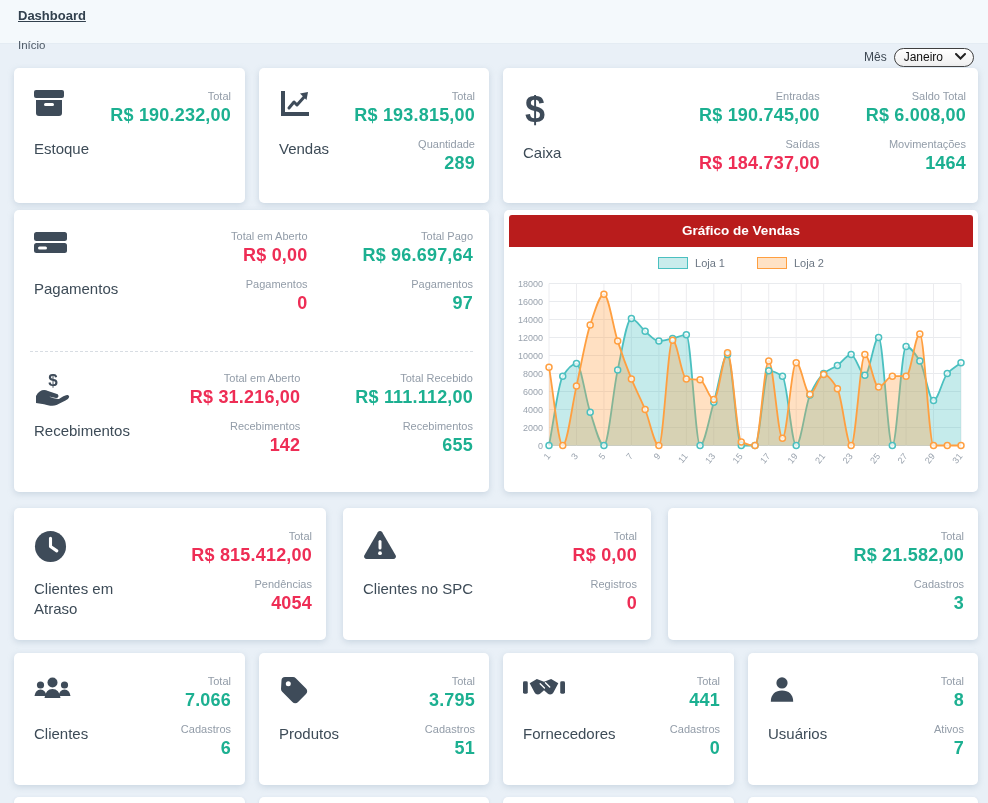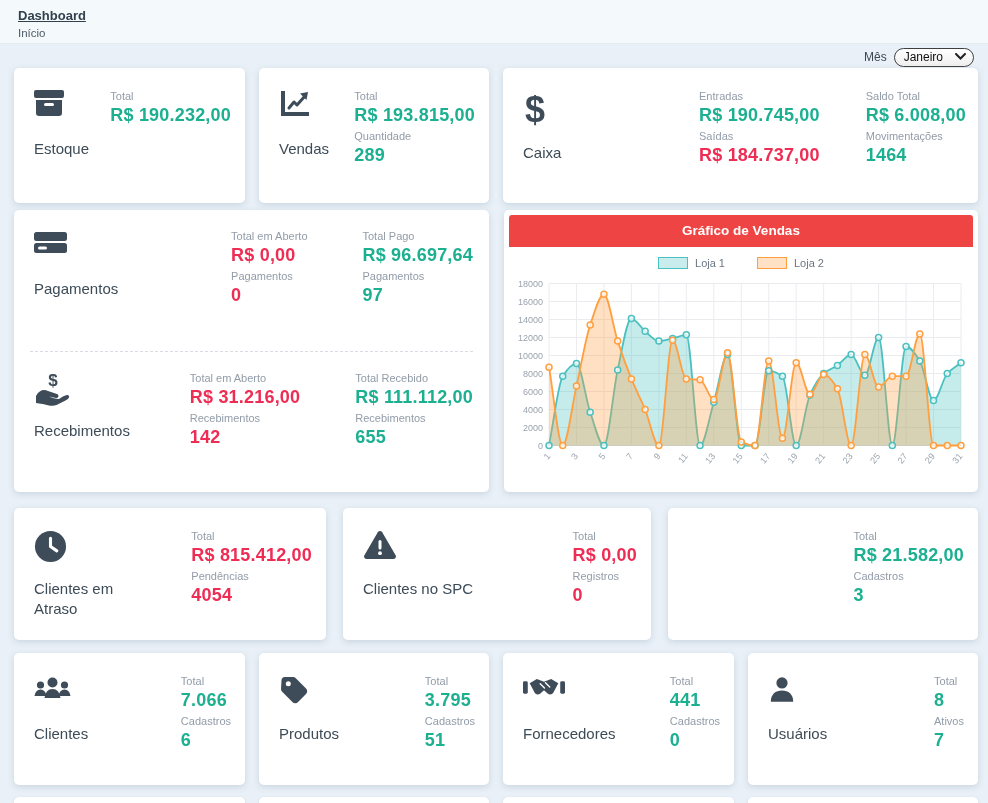--- a/index.html
+++ b/index.html
@@ -5,21 +5,21 @@
   * { box-sizing: border-box; margin: 0; padding: 0; }
   html,body { width: 988px; height: 803px; }
   body {
     font-family: "Liberation Sans", "DejaVu Sans", sans-serif;
     background: #e9f0f7;
     overflow: hidden;
     color: #3d4b57;
   }
   .topbar { height: 44px; background: #f4f9fc; border-bottom: 1px solid #e4ecf3; padding: 8px 18px 0; }
   .topbar .title { font-size: 13px; font-weight: 700; color: #32414e; text-decoration: underline; }
-  .topbar .crumb { font-size: 11.5px; color: #4e5a66; margin-top: 4px; }
+  .topbar .crumb { font-size: 11.5px; color: #4e5a66; margin-top: 16px; }
   .filter-row { height: 24px; display: flex; justify-content: flex-end; align-items: center; gap: 7px; padding: 2px 14px 0; }
   .filter-label { font-size: 12px; color: #3c4752; }
   .select-pill { display: inline-flex; align-items: center; gap: 12px; border: 1.5px solid #3f3f3f; border-radius: 10px; padding: 1px 7px 2px 9px; background: linear-gradient(#ffffff,#efefef); font-size: 12px; color: #111; cursor: pointer; }
   .row { display: grid; margin: 0 10px 0 14px; }
   .row1 { grid-template-columns: 231px 230px 1fr; gap: 14px; margin-bottom: 7px; }
   .row2 { grid-template-columns: 475px 1fr; gap: 15px; margin-bottom: 16px; }
   .row3 { grid-template-columns: 312px 308px 1fr; gap: 17px; margin-bottom: 13px; }
   .row4, .row5 { grid-template-columns: 231px 230px 231px 1fr; gap: 14px; }
   .row4 { margin-bottom: 12px; }
   .row1 .card { height: 135px; }
@@ -27,30 +27,30 @@
   .row3 .card, .row4 .card { height: 132px; }
   .card { background: #fff; border-radius: 5px; box-shadow: 0 2px 6px rgba(150,170,190,.38); }
   .peek { height: 6px; background: #fff; border-radius: 5px 5px 0 0; box-shadow: 0 1px 3px rgba(150,170,190,.3); }
 
   .stat-card { display: flex; padding: 22px 14px 14px 20px; }
   .card-left { display: flex; flex-direction: column; flex-shrink: 0; }
   .icon-wrap { height: 40px; display: flex; align-items: flex-start; }
   .icon-wrap svg { display: block; }
   .card-title { font-size: 15px; font-weight: 500; color: #3d4b57; margin-top: 9px; line-height: 1.3; max-width: 112px; }
   .stats { margin-left: auto; display: flex; gap: 46px; }
-  .stat-col { display: flex; flex-direction: column; gap: 4px; text-align: left; }
+  .stat-col { display: flex; flex-direction: column; gap: 12px; text-align: right; }
   .stat .label { font-size: 11px; color: #929ca8; }
   .stat .value { font-size: 18px; font-weight: 700; margin-top: 3px; letter-spacing: .2px; }
 
   .double-card { display: flex; flex-direction: column; }
   .half { flex: 1; display: flex; padding: 20px 16px 8px 20px; }
   .hdivider { border-top: 1px dashed #d8dde3; margin: 0 16px; }
 
   .chart-card { display: flex; flex-direction: column; padding: 5px 5px 6px; }
-  .chart-header { background: #ef4444; color: #fff; text-align: center; font-size: 13.5px; font-weight: 700; padding: 8px 0 9px; border-radius: 3px 3px 0 0; }
+  .chart-header { background: #b91c1c; color: #fff; text-align: center; font-size: 13.5px; font-weight: 700; padding: 8px 0 9px; border-radius: 3px 3px 0 0; }
   .legend { display: flex; justify-content: center; align-items: center; gap: 32px; padding: 10px 0 2px; text-align: center; }
   .legend-item { display: flex; align-items: center; gap: 7px; font-size: 11px; color: #6b7683; cursor: pointer; }
   .legend-swatch { width: 30px; height: 12px; border: 1.5px solid; }
   .chart-body { flex: 1; }
 </style>
 </head>
 <body>
 
 <div class="topbar">
   <div class="title">Dashboard</div>

